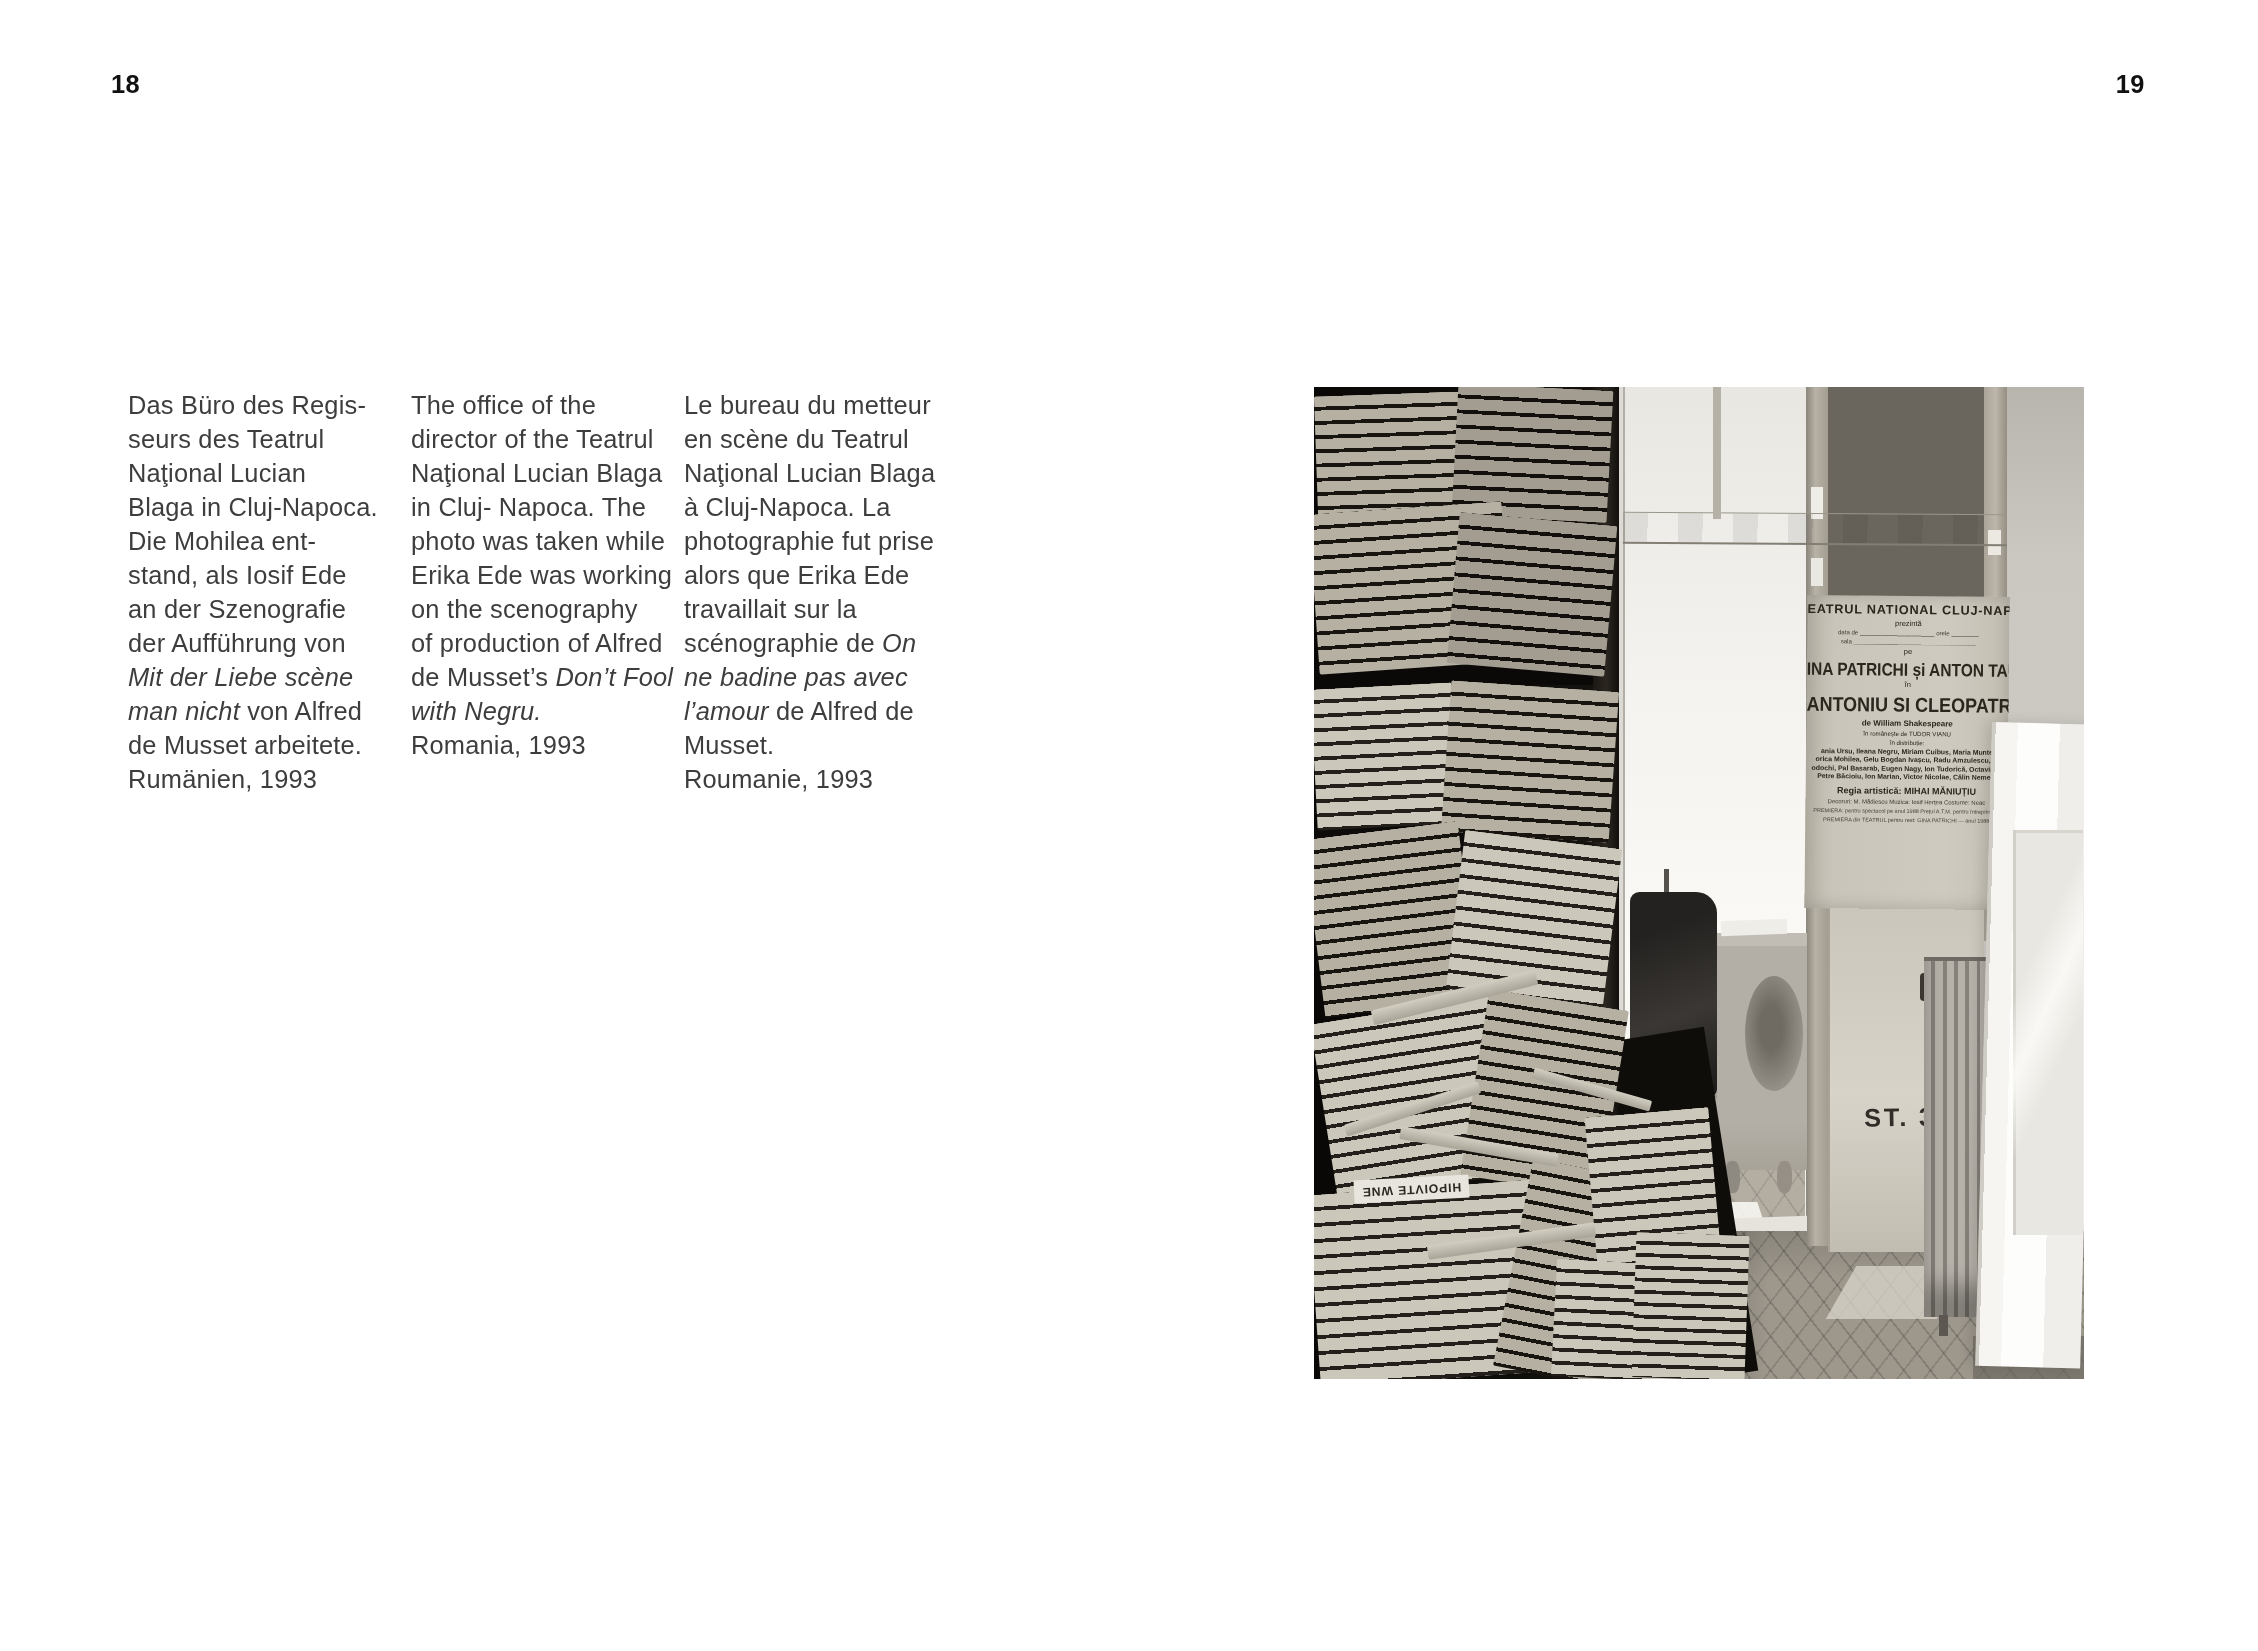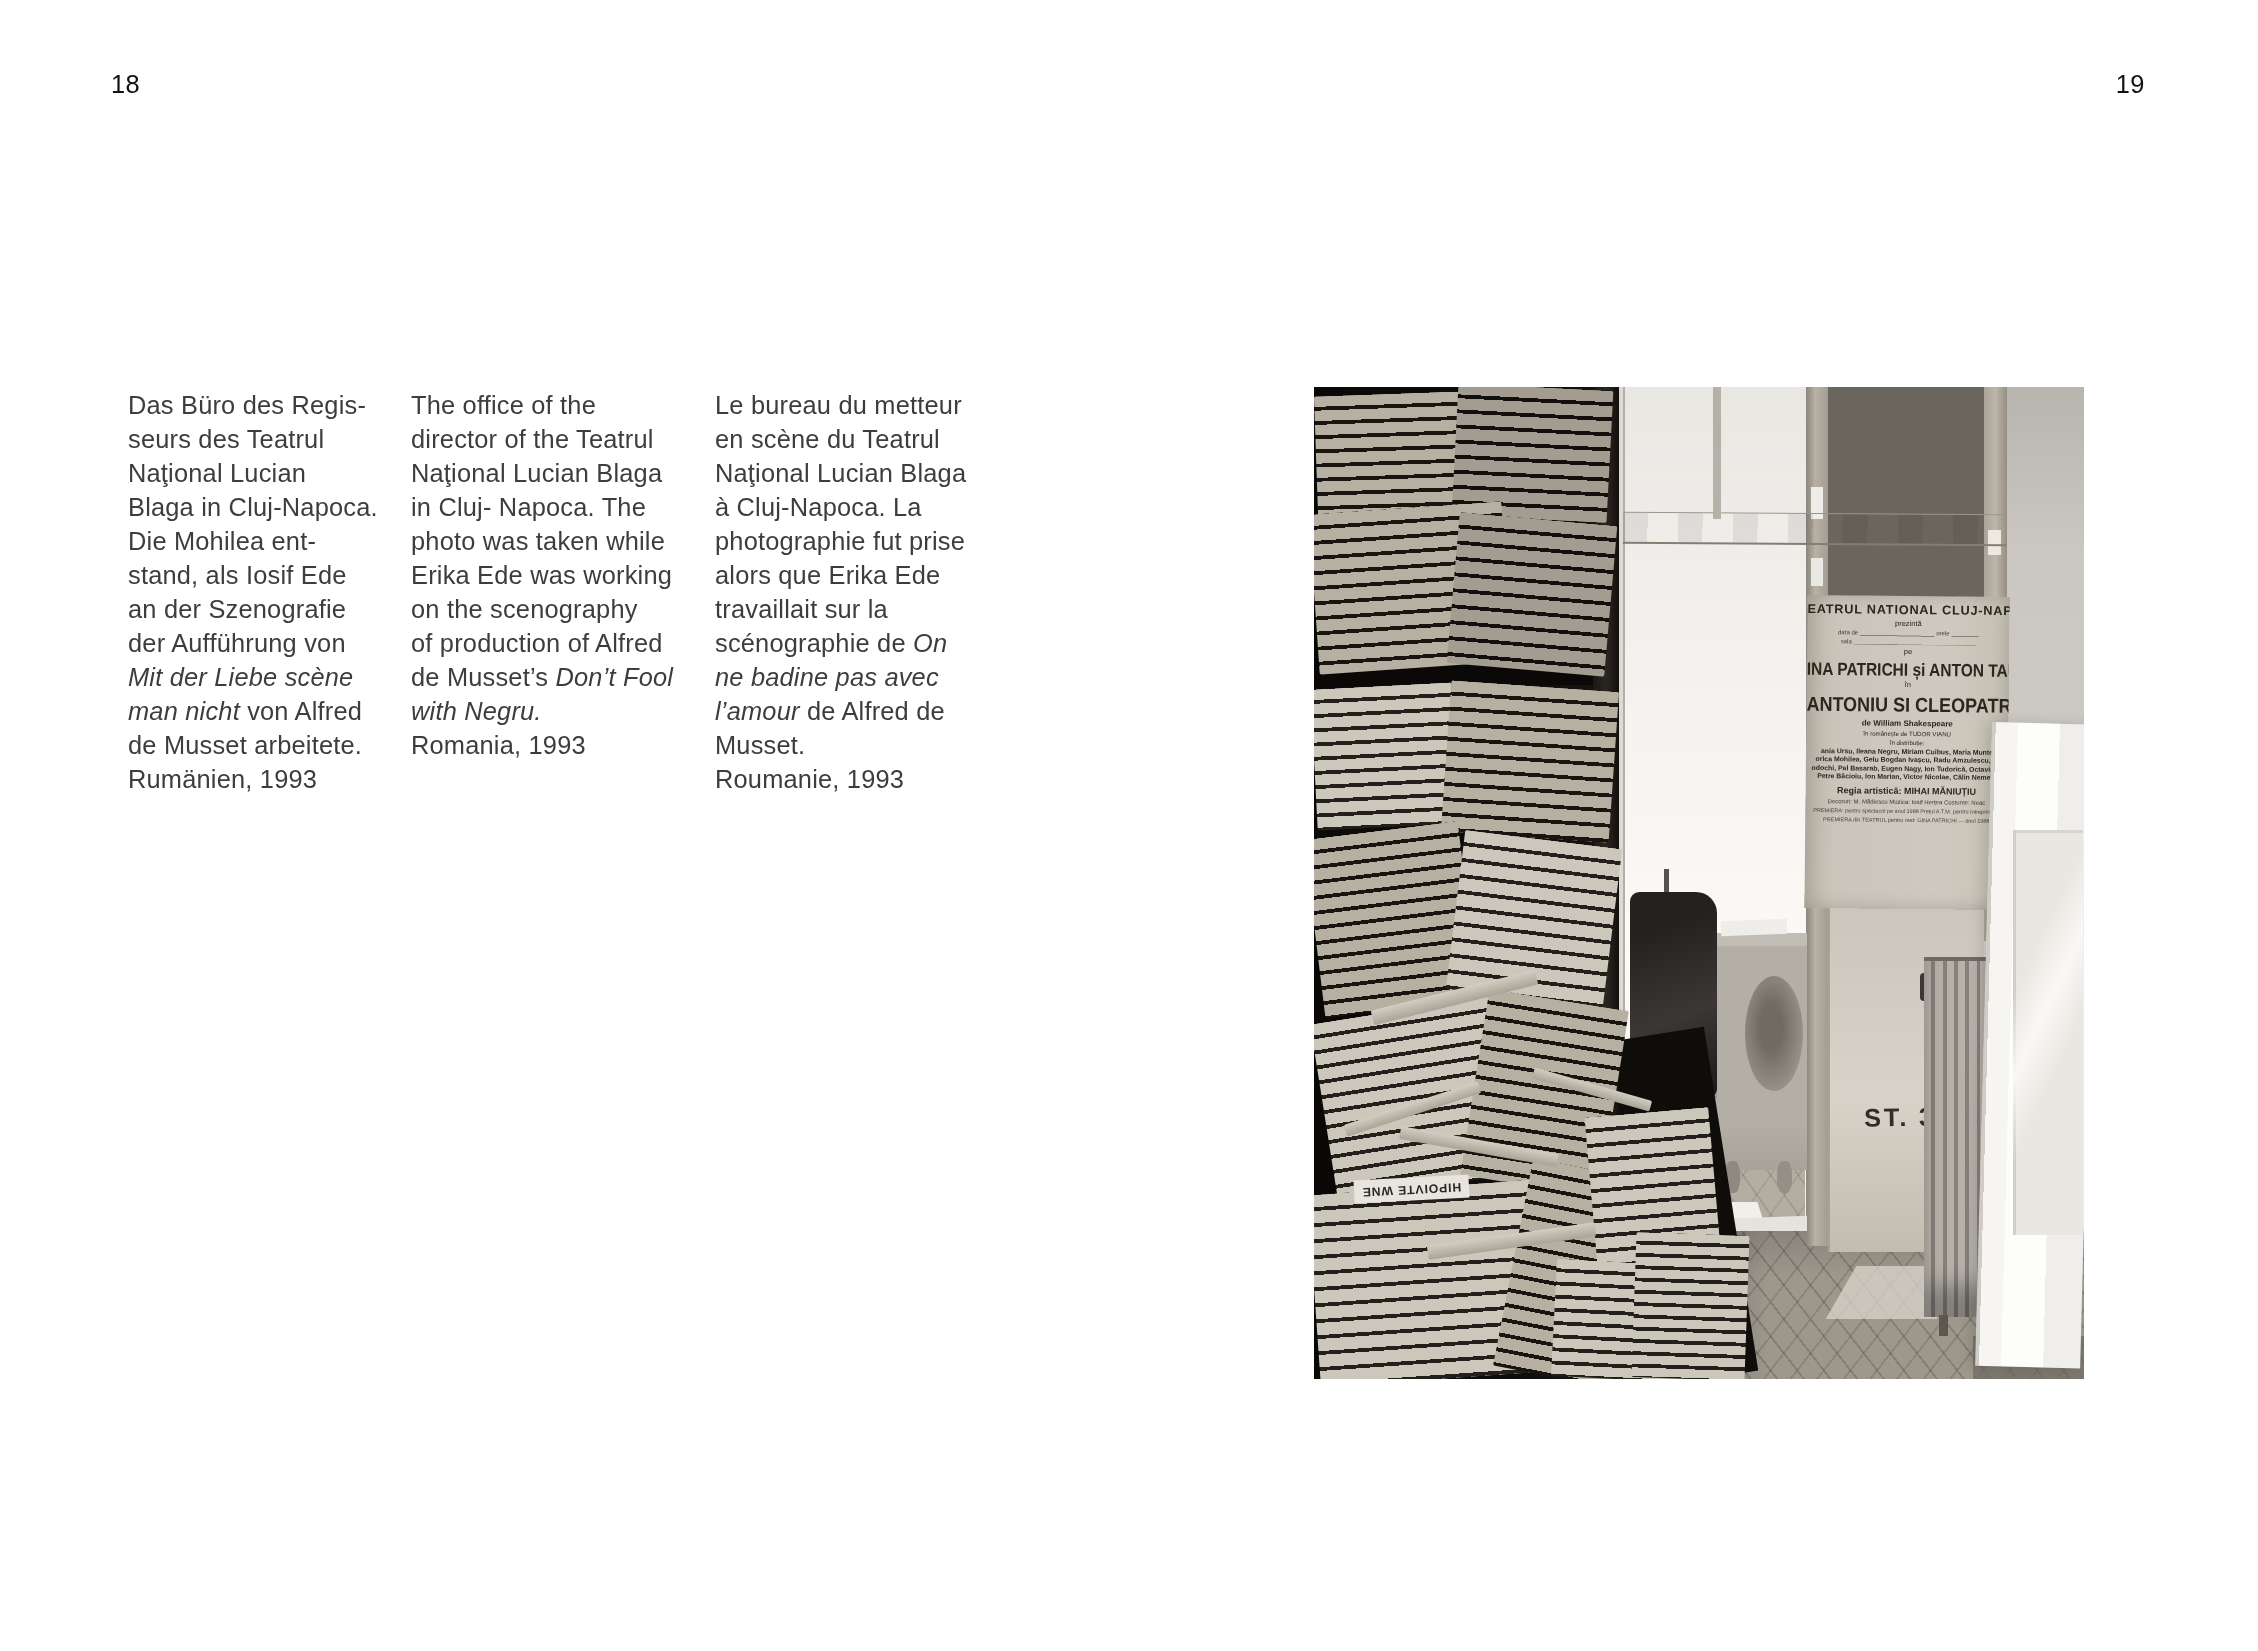--- a/index.html
+++ b/index.html
@@ -1,28 +1,28 @@
 <!DOCTYPE html>
 <html style="font-size:15px"><head>
 <meta charset="utf-8">
 <style>
   html,body{margin:0;padding:0;background:#ffffff;}
   .spread{position:relative;width:2259px;height:1652px;background:#ffffff;overflow:hidden;
           font-family:"Liberation Sans","DejaVu Sans",sans-serif;}
-  .pagenum{position:absolute;top:70px;font-size:25.4px;font-weight:400;color:#111;letter-spacing:0.5px;}
+  .pagenum{position:absolute;top:70px;font-size:25.4px;font-weight:700;color:#111;letter-spacing:0.5px;}
   .pagenum.left{left:111px;}
   .pagenum.right{right:114px;text-align:right;}
 
   .caption{position:absolute;top:388px;width:292px;font-size:25.4px;line-height:34px;
            color:#3d3d3d;letter-spacing:0.2px;font-weight:400;}
   .caption em{font-style:italic;text-align:right;}
   .cap-line{white-space:nowrap;}
   .caption.c0{left:128px;}
   .caption.c1{left:411px;}
-  .caption.c2{left:715px;}
+  .caption.c2{left:684px;}
 
   
   .photo{position:absolute;left:1314px;top:387px;width:770px;height:992px;overflow:hidden;
          background:#d6d4cf;}
   .photo .ab{position:absolute;}
 
   .wall{inset:0;background:linear-gradient(90deg,#d7d5d0 0%,#dddbd6 45%,#d2d0ca 100%);}
   .wall-right{left:692px;top:0;width:78px;height:992px;
       background:linear-gradient(180deg,#b8b5af 0,#cbc8c2 169px,#cfccc6 100%);}
 

